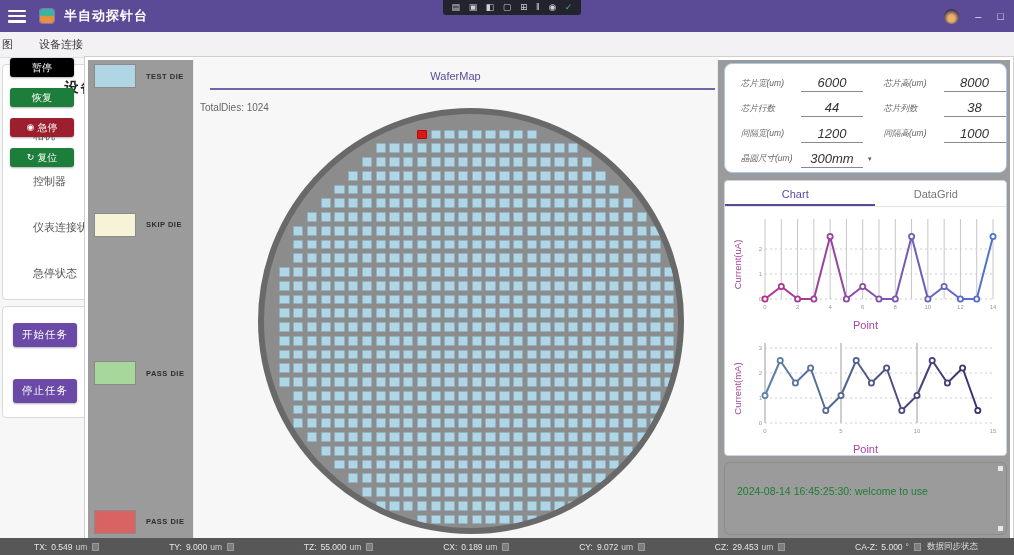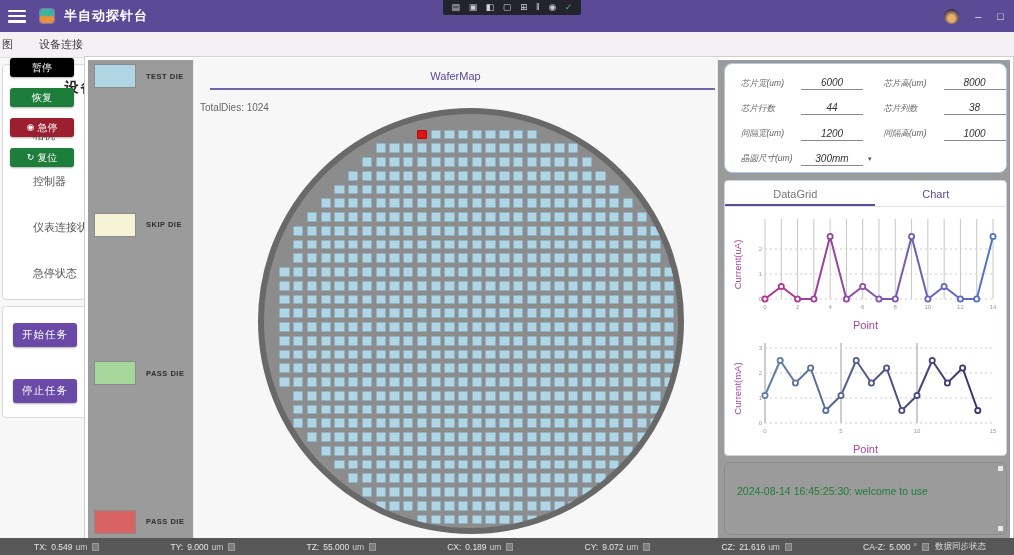--- a/index.html
+++ b/index.html
@@ -61,41 +61,41 @@
   .wm-underline { position:absolute; left:16px; right:2px; top:30px; height:2px; background:#5b4b97; opacity:.85; }
   .total-dies { position:absolute; left:6px; top:44px; font-size:10px; color:#666; }
   .wafer { position:absolute; left:64px; top:50px; width:426px; height:426px; background:#8c8c8c; border:6px solid #696969; border-radius:50%; overflow:hidden; }
   .die { position:absolute; background:#b0d6e6; border:1px solid #8fb2c4; border-radius:1px; cursor:pointer; }
 
   
   .right-panel { position:absolute; left:720px; top:0; width:294px; height:100%; }
   .settings-card { left:4px; top:5px; width:283px; height:110px; border:1.5px solid #a9c7e7; border-radius:8px; padding:7px 4px 0 4px; display:grid; grid-template-columns:1fr 1fr; }
   .sf-cell { display:flex; align-items:center; height:25px;font-style:italic; }
   .sf-label { flex:0 0 72px; font-size:8.5px; color:#666; text-align:left; padding-left:12px; }
-  .sf-value { width:62px; font-size:10px; color:#333; text-align:center; border-bottom:1px solid #8a8a8a; padding-bottom:1px; cursor:text; }
+  .sf-value { width:62px; font-size:13px; color:#333; text-align:center; border-bottom:1px solid #8a8a8a; padding-bottom:1px; cursor:text; }
   .sf-caret { font-size:7px; color:#555; margin-left:5px; cursor:pointer; }
 
   .chart-card { left:4px; top:122px; width:283px; height:276px; border:1px solid #c9d5e4; border-radius:4px; overflow:hidden; }
   .tabs { position:relative; height:26px; display:flex; border-bottom:1px solid #e4e4e4; }
   .tab { flex:1; display:flex; align-items:center; justify-content:center; font-size:11px; cursor:pointer; }
   .tab.active { color:#5b4b97; }
   .tab.inactive { color:#777; }
   .tab-underline { position:absolute; left:0; bottom:0; width:150px; height:2px; background:#5b4b97; }
   .chart-block { position:relative; height:118px; margin-top:6px; }
   .ylab { position:absolute; left:-33px; top:46px; width:90px; text-align:center; transform:rotate(-90deg); font-size:9.5px; color:#a8459e; }
   .chart-svg { position:absolute; left:24px; top:2px; }
   .xlab { position:absolute; left:0; right:0; bottom:0; text-align:center; font-size:11px; color:#a8459e; }
 
   .message-card { left:4px; top:404px; width:283px; height:73px; background:#9b9b9b; border:1px solid #8b8b8b; border-radius:6px; position:absolute; }
   .msg-text { position:absolute; left:12px; top:22px; font-size:10.5px; color:#1e7d35; }
   .msg-handle { position:absolute; width:5px; height:5px; background:#e8e8e8; right:3px; }
   .msg-handle.tr { top:3px; } .msg-handle.br { bottom:3px; }
 
   
-  .statusbar { position:absolute; left:0; right:0; bottom:0; height:17px; background:#575757; display:flex; align-items:center; justify-content:space-between; padding:0 28px 0 34px; }
+  .statusbar { position:absolute; left:0; right:0; bottom:0; height:17px; background:#575757; display:flex; align-items:center; justify-content:space-between; padding:0 36px 0 34px; }
   .sb-seg { display:flex; align-items:center; font-size:8.5px; color:#e6e6e6; white-space:nowrap; }
   .sb-seg .v { margin-left:4px; }
   .sb-seg .u { margin-left:3px; color:#cfcfcf; }
   .sb-ic { display:inline-block; width:7px; height:8px; background:#7c7c7c; border:1px solid #9a9a9a; margin-left:5px; }
   .sb-extra { margin-left:6px; color:#dedede; }
 </style>
 </head>
 <body>
 
 <div class="app">
@@ -927,22 +927,22 @@
           </div>
           <div class="sf-cell">
             <span class="sf-label">晶圆尺寸(um)</span>
             <span class="sf-value">300mm</span>
             <span class="sf-caret">▾</span>
           </div>
         </div>
 
       <div class="card chart-card">
         <div class="tabs">
+          <div class="tab active">Chart</div>
           <div class="tab inactive">DataGrid</div>
-          <div class="tab active">Chart</div>
           <div class="tab-underline"></div>
         </div>
         <div class="chart-block">
           <div class="ylab">Current(uA)</div>
           <svg class="chart-svg" id="chart0" width="252" height="96">
               <defs>
                 <linearGradient id="grad0" x1="16" y1="0" x2="244" y2="0" gradientUnits="userSpaceOnUse">
                   <stop offset="0" stop-color="#b5308e"></stop>
                   <stop offset="1" stop-color="#4e74cc"></stop>
                 </linearGradient>
@@ -1074,21 +1074,21 @@
         <span class="sb-ic"></span>
       </div>
       <div class="sb-seg">
         <span>CY:</span>
         <span class="v">9.072</span>
         <span class="u">um</span>
         <span class="sb-ic"></span>
       </div>
       <div class="sb-seg">
         <span>CZ:</span>
-        <span class="v">21.616</span>
+        <span class="v">29.453</span>
         <span class="u">um</span>
         <span class="sb-ic"></span>
       </div>
       <div class="sb-seg">
         <span>CA-Z:</span>
         <span class="v">5.000</span>
         <span class="u">°</span>
         <span class="sb-ic"></span>
         <span class="sb-extra">数据同步状态</span>
       </div>

